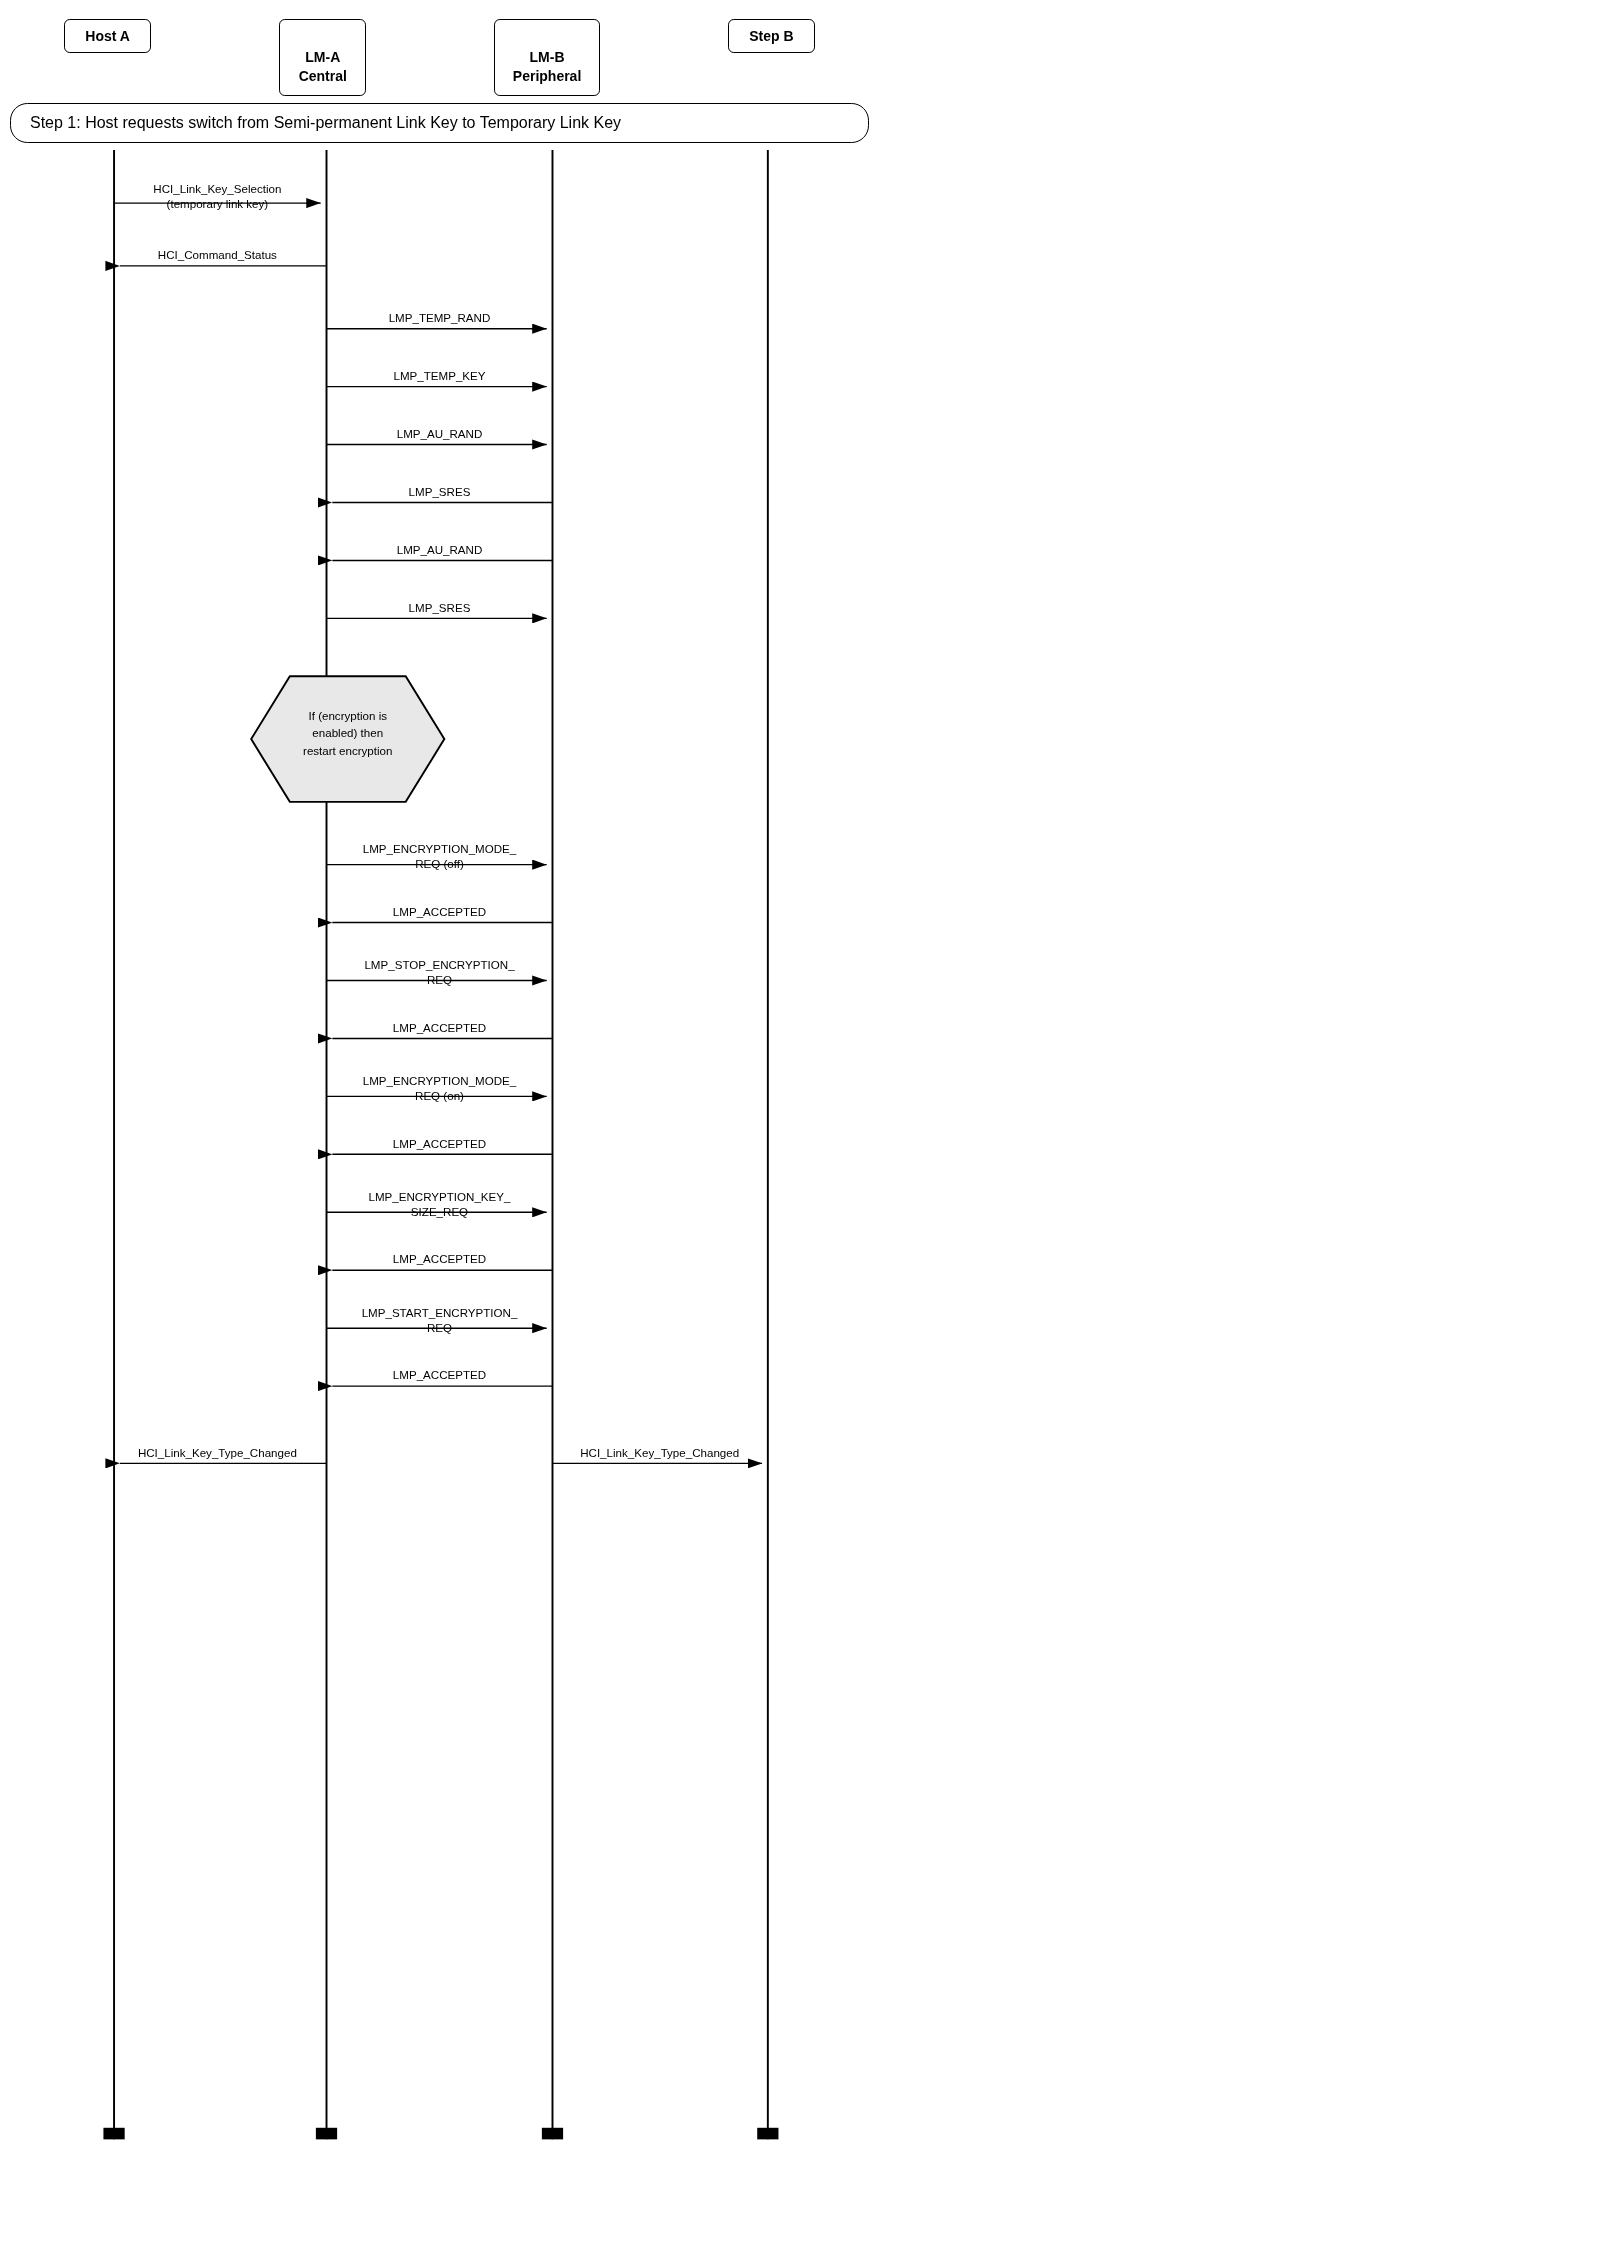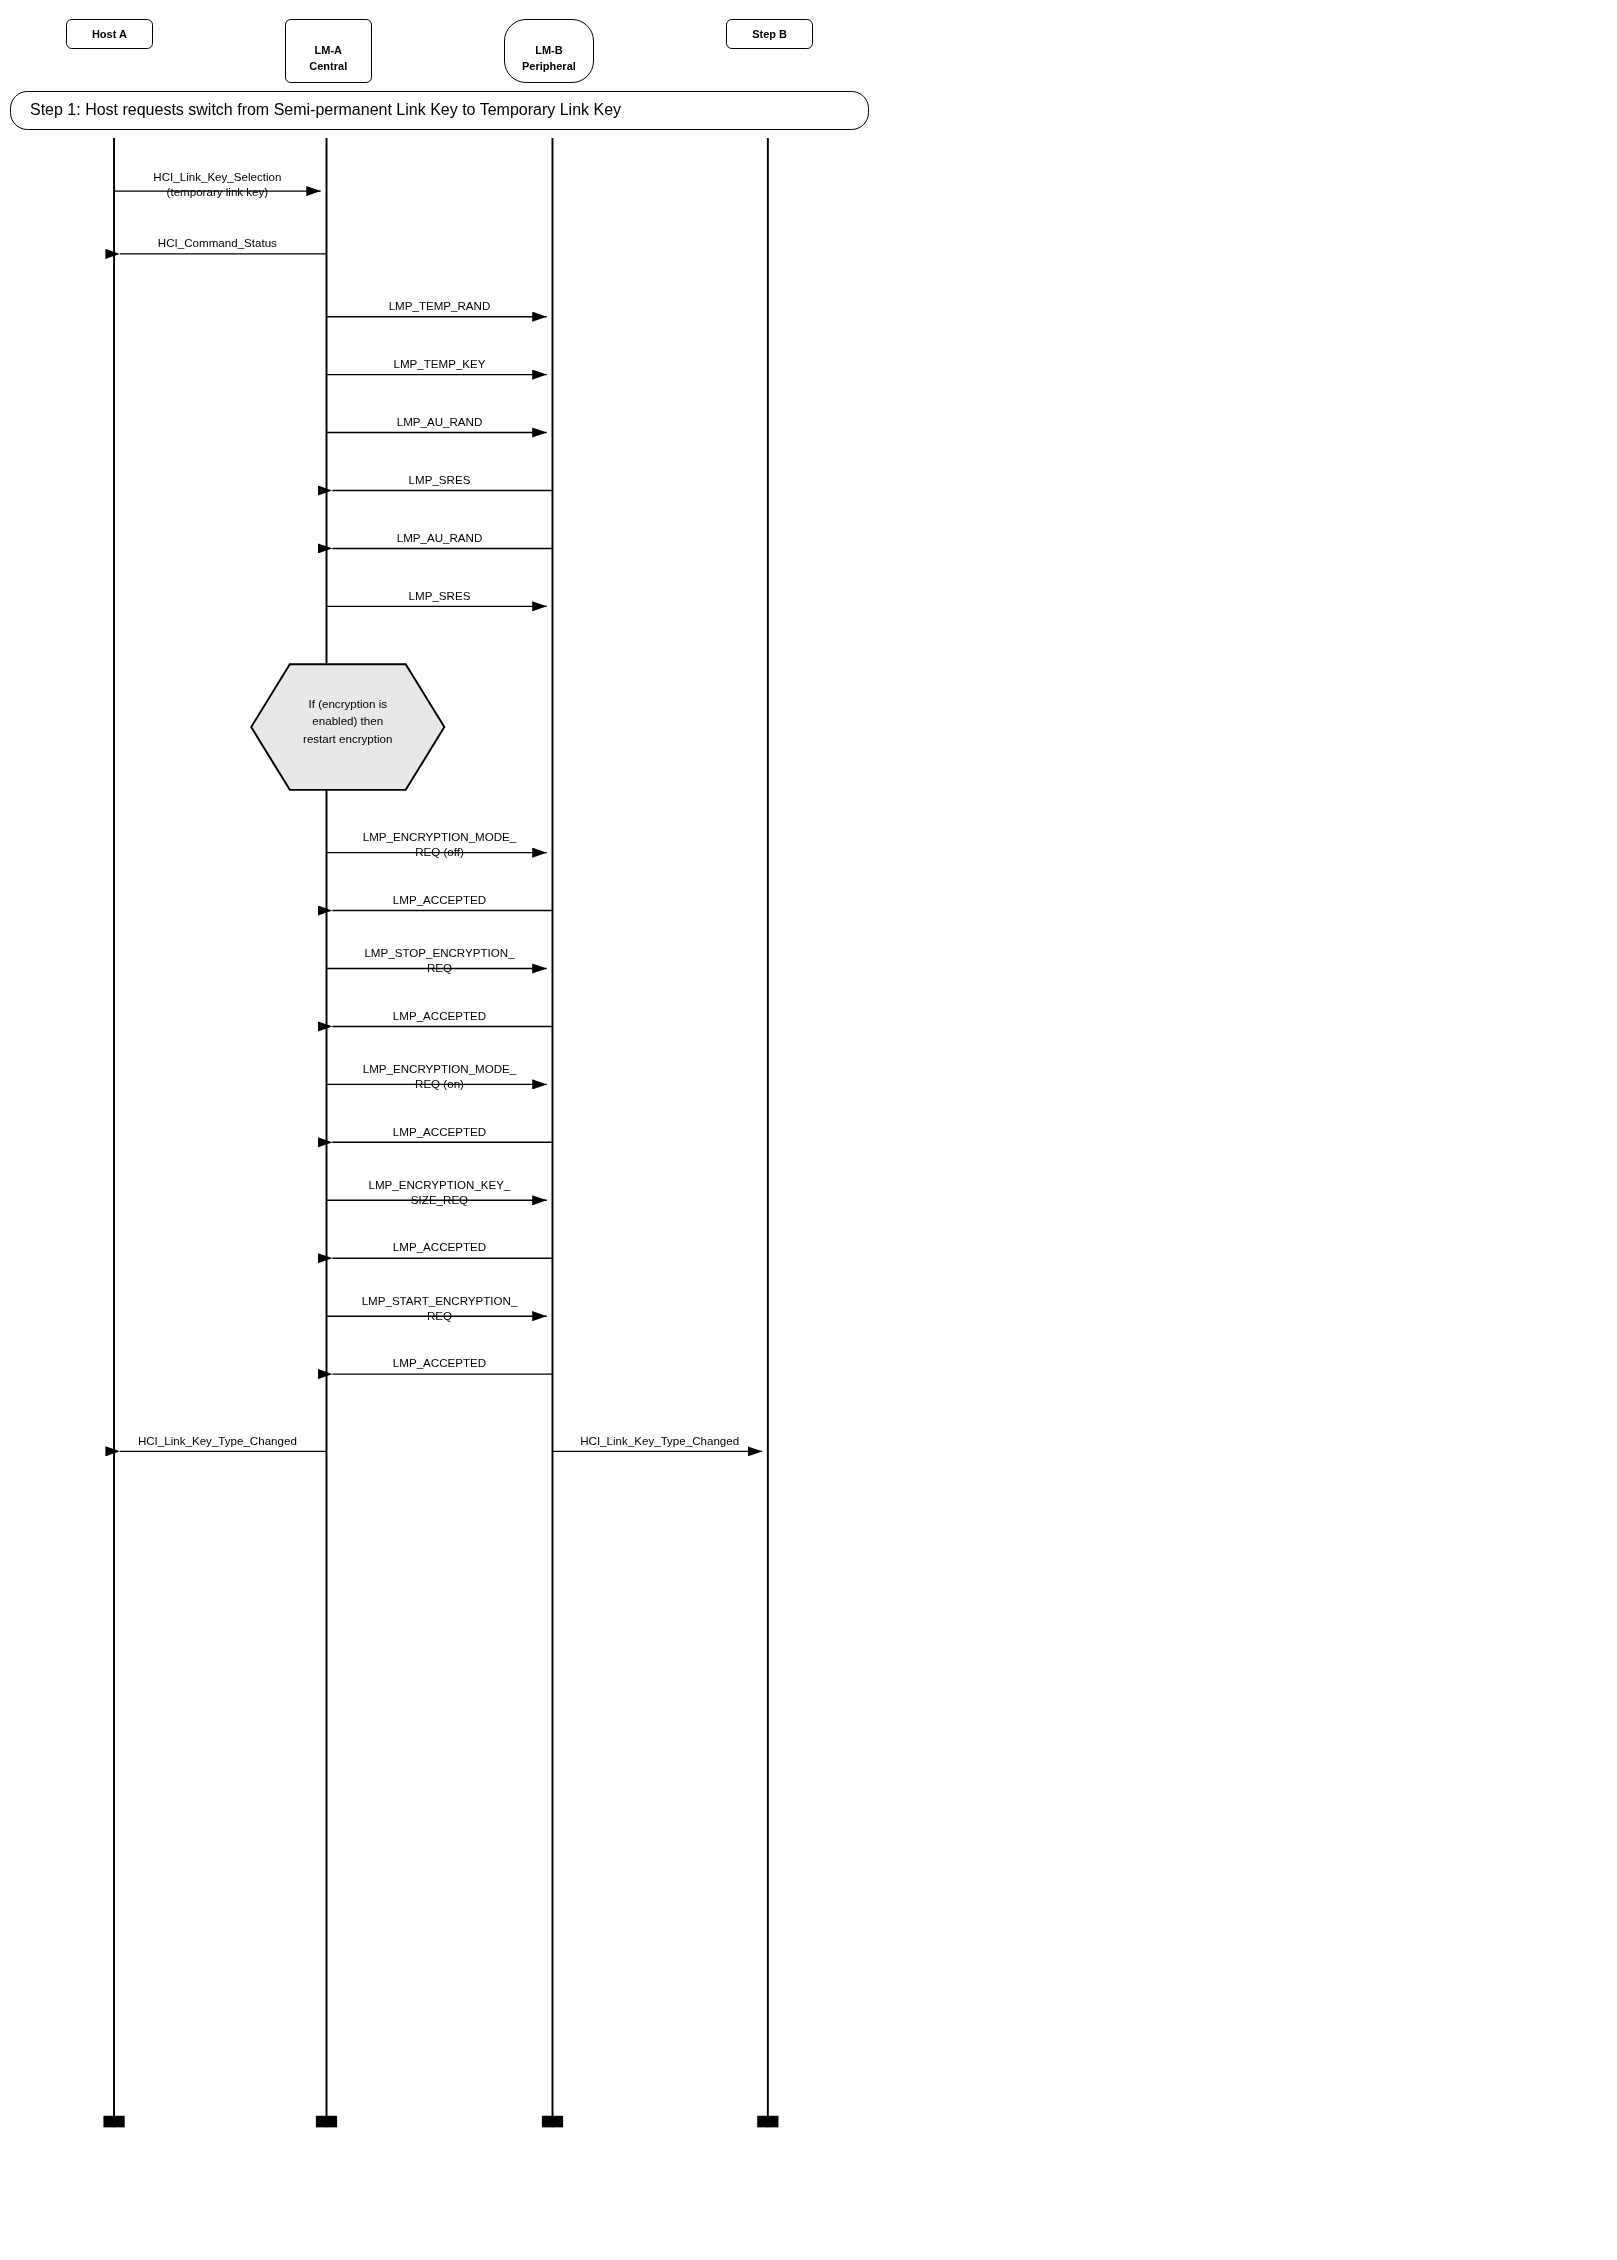--- a/index.html
+++ b/index.html
@@ -17,21 +17,21 @@
       position: relative;
       width: 879px;
       padding: 9.7px 0;
     }
 
     .participant-box {
       border: 1.9px solid #000;
       border-radius: 5.8px;
       padding: 7.7px 17.4px;
       text-align: center;
-      font-size: 11px;
+      font-size: 14px;
       font-weight: bold;
       background: #fff;
       min-width: 87px;
       z-index: 10;
       position: relative;
     }
 
     
     .step-banner {
       margin: 7.7px 9.7px;
@@ -48,21 +48,21 @@
 
 <div class="diagram">
 
   <div style="display:flex; justify-content:space-around; padding:9.7px 0 0 0; position:relative; align-items:flex-start;">
     <div class="participant-box">
       <span>Host A</span>
     </div>
     <div class="participant-box" style="white-space:pre-line; line-height:1.4;">
       <span>LM-A<br>Central</span>
     </div>
-    <div class="participant-box" style="white-space:pre-line; line-height:1.4;border-radius:22px;">
+    <div class="participant-box" style="white-space:pre-line; line-height:1.4;">
       <span>LM-B<br>Peripheral</span>
     </div>
     <div class="participant-box">
       <span>Step B</span>
     </div>
   </div>
 
   <div class="step-banner">
     <span>Step 1:  Host requests switch from Semi-permanent Link Key to Temporary Link Key</span>
   </div>

